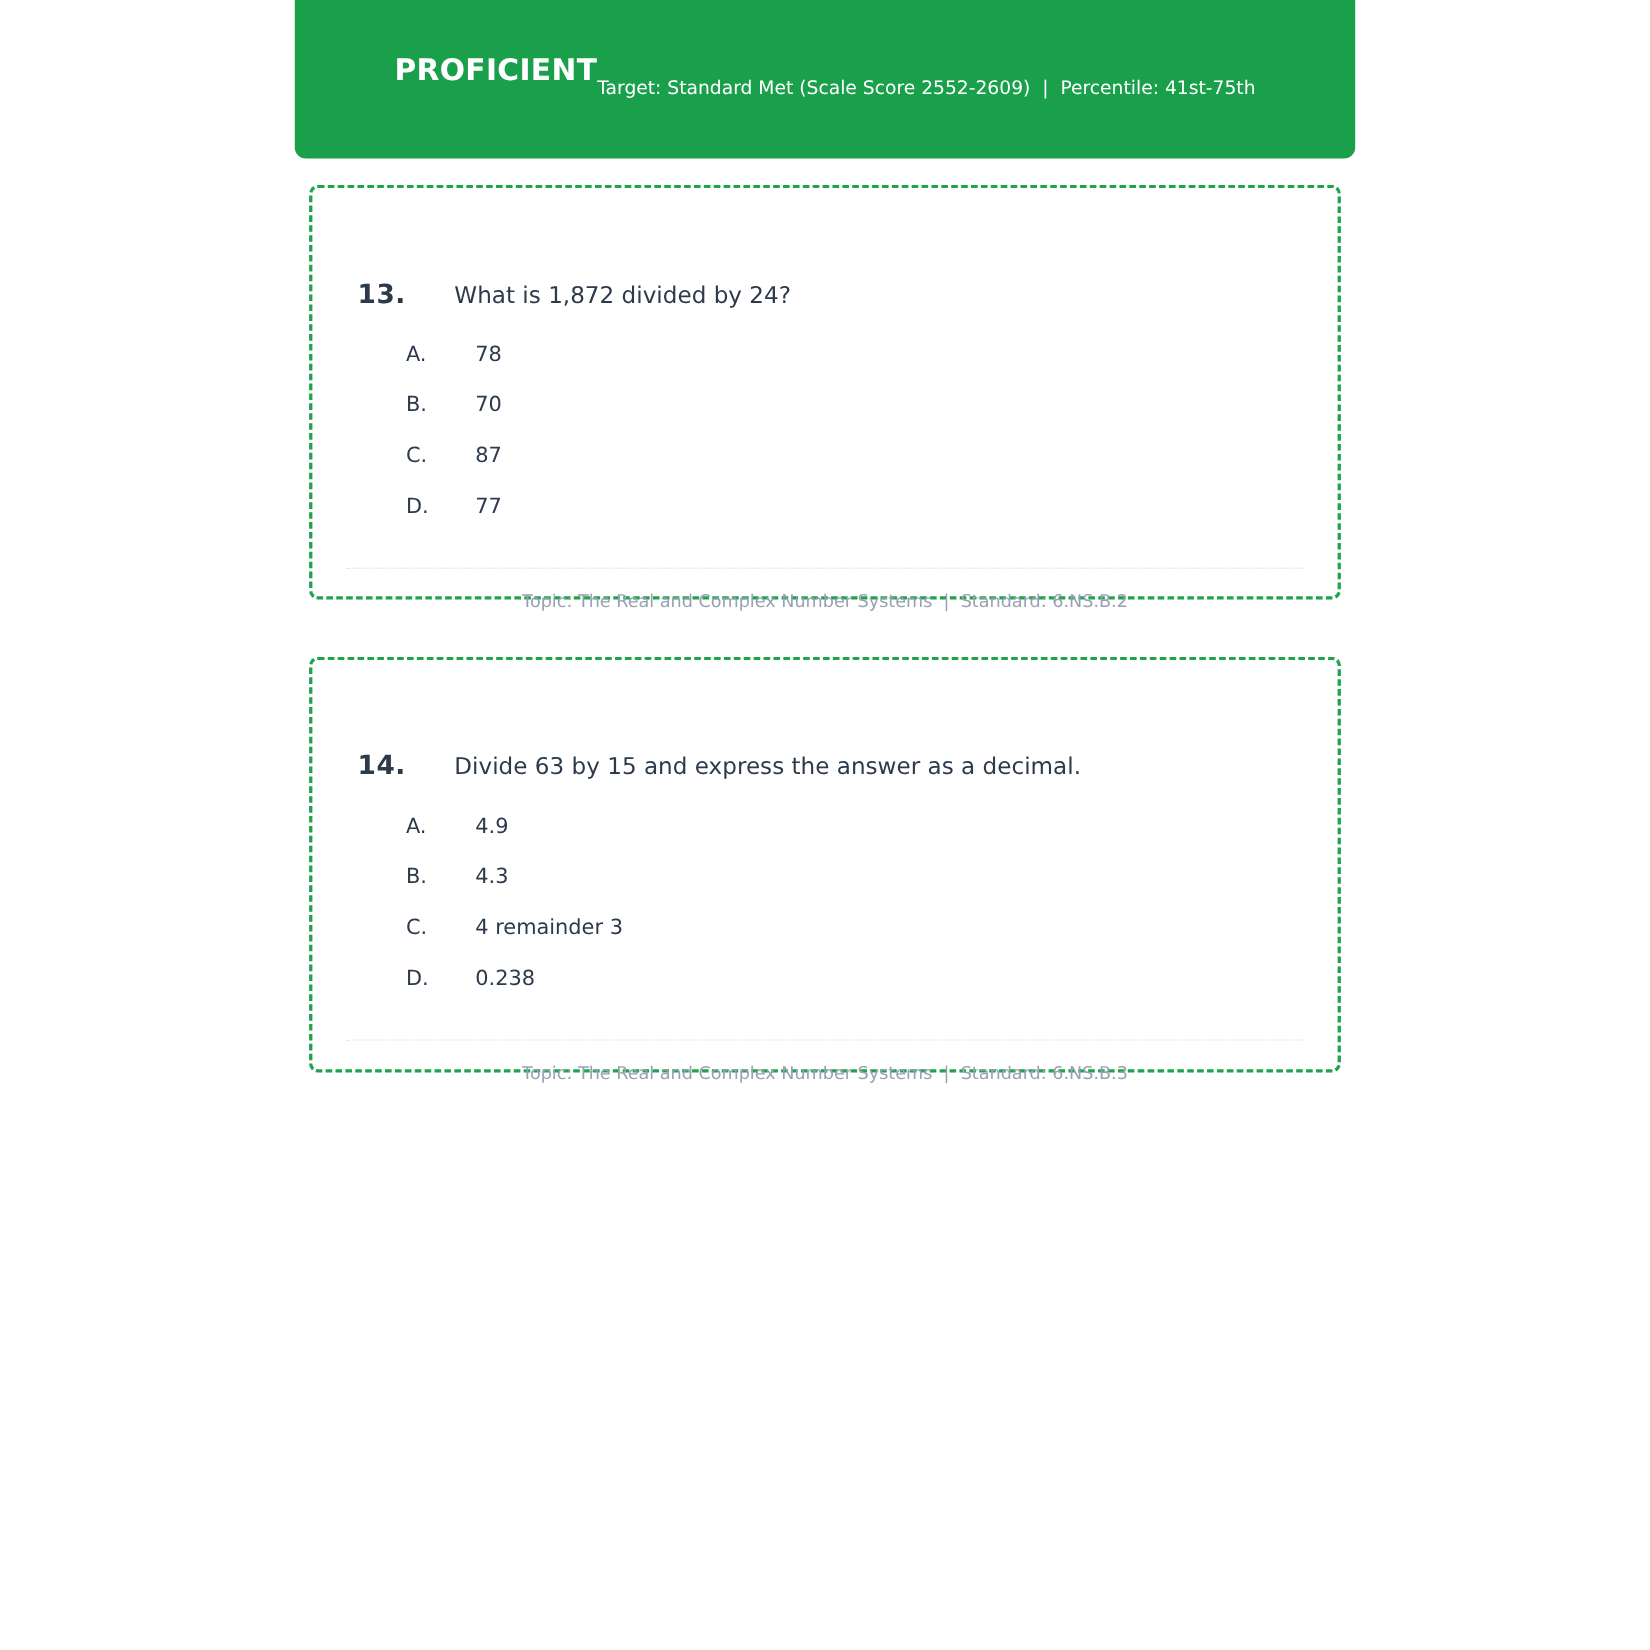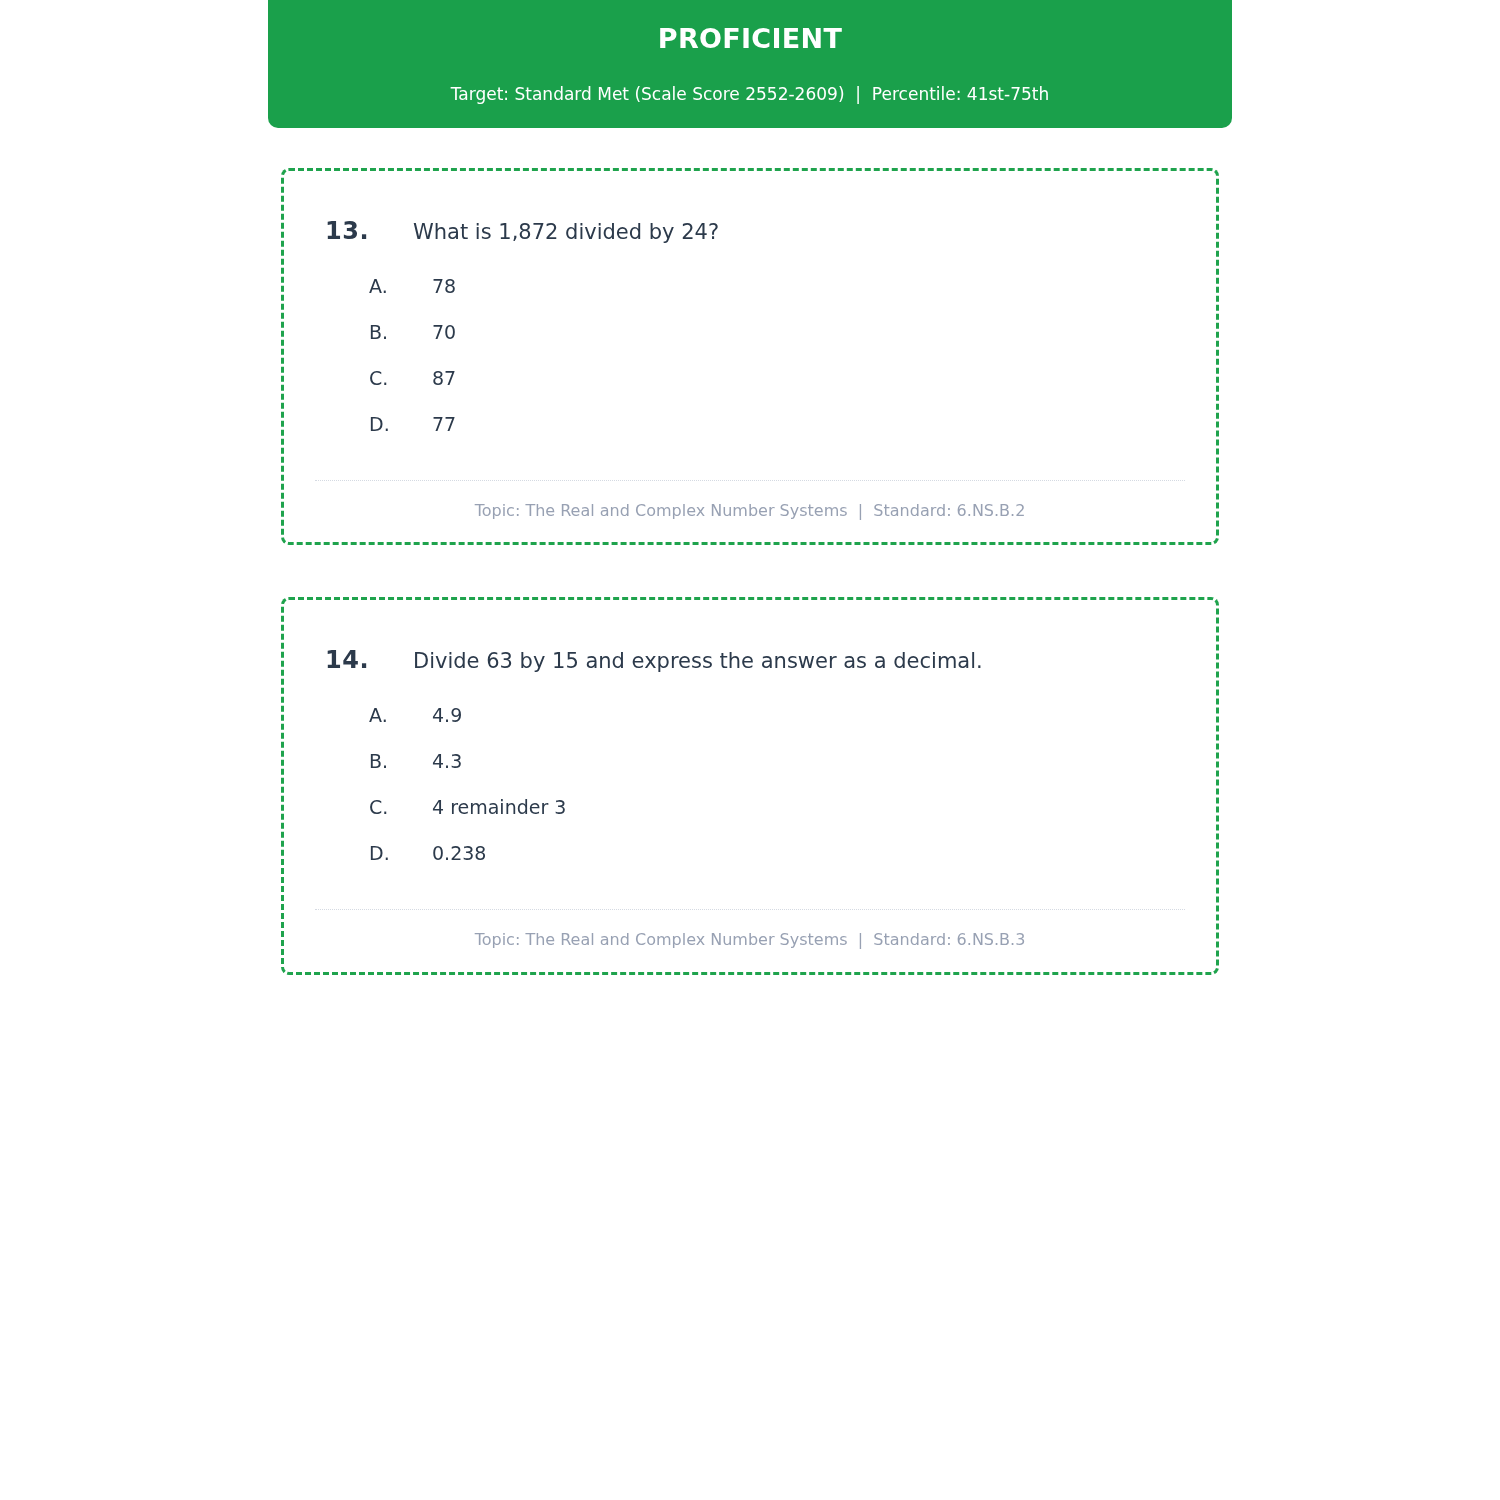--- a/index.html
+++ b/index.html
@@ -19,26 +19,26 @@
     width: 1500px;
     height: 1500px;
   }
 
   
   .banner {
     position: absolute;
     left: 268px;
     top: 0px;
     width: 964px;
-    height: 128px;
+    height: 144px;
     background: #1AA04B;
     border-radius: 0 0 10px 10px;
     box-sizing: border-box;
     display: flex;
-    flex-direction: column;
+    flex-direction: row;
     align-items: center;
     justify-content: center;
   }
   .banner-title {
     color: #ffffff;
     font-size: 27px;
     font-weight: bold;
     letter-spacing: 0.3px;
     line-height: 1.1;
     margin-bottom: 14px;
@@ -70,20 +70,21 @@
     align-items: baseline;
     padding: 46px 0 0 41px;
   }
   .q-num {
     font-size: 24px;
     font-weight: bold;
     color: #2C3A4B;
     width: 44px;
     flex: 0 0 44px;
     letter-spacing: 0.5px;
+    margin-top: 36px;
   }
   .q-text {
     font-size: 21px;
     font-weight: normal;
     color: #2C3A4B;
     line-height: 1.3;
     padding-left: 44px;
   }
 
   .options {

